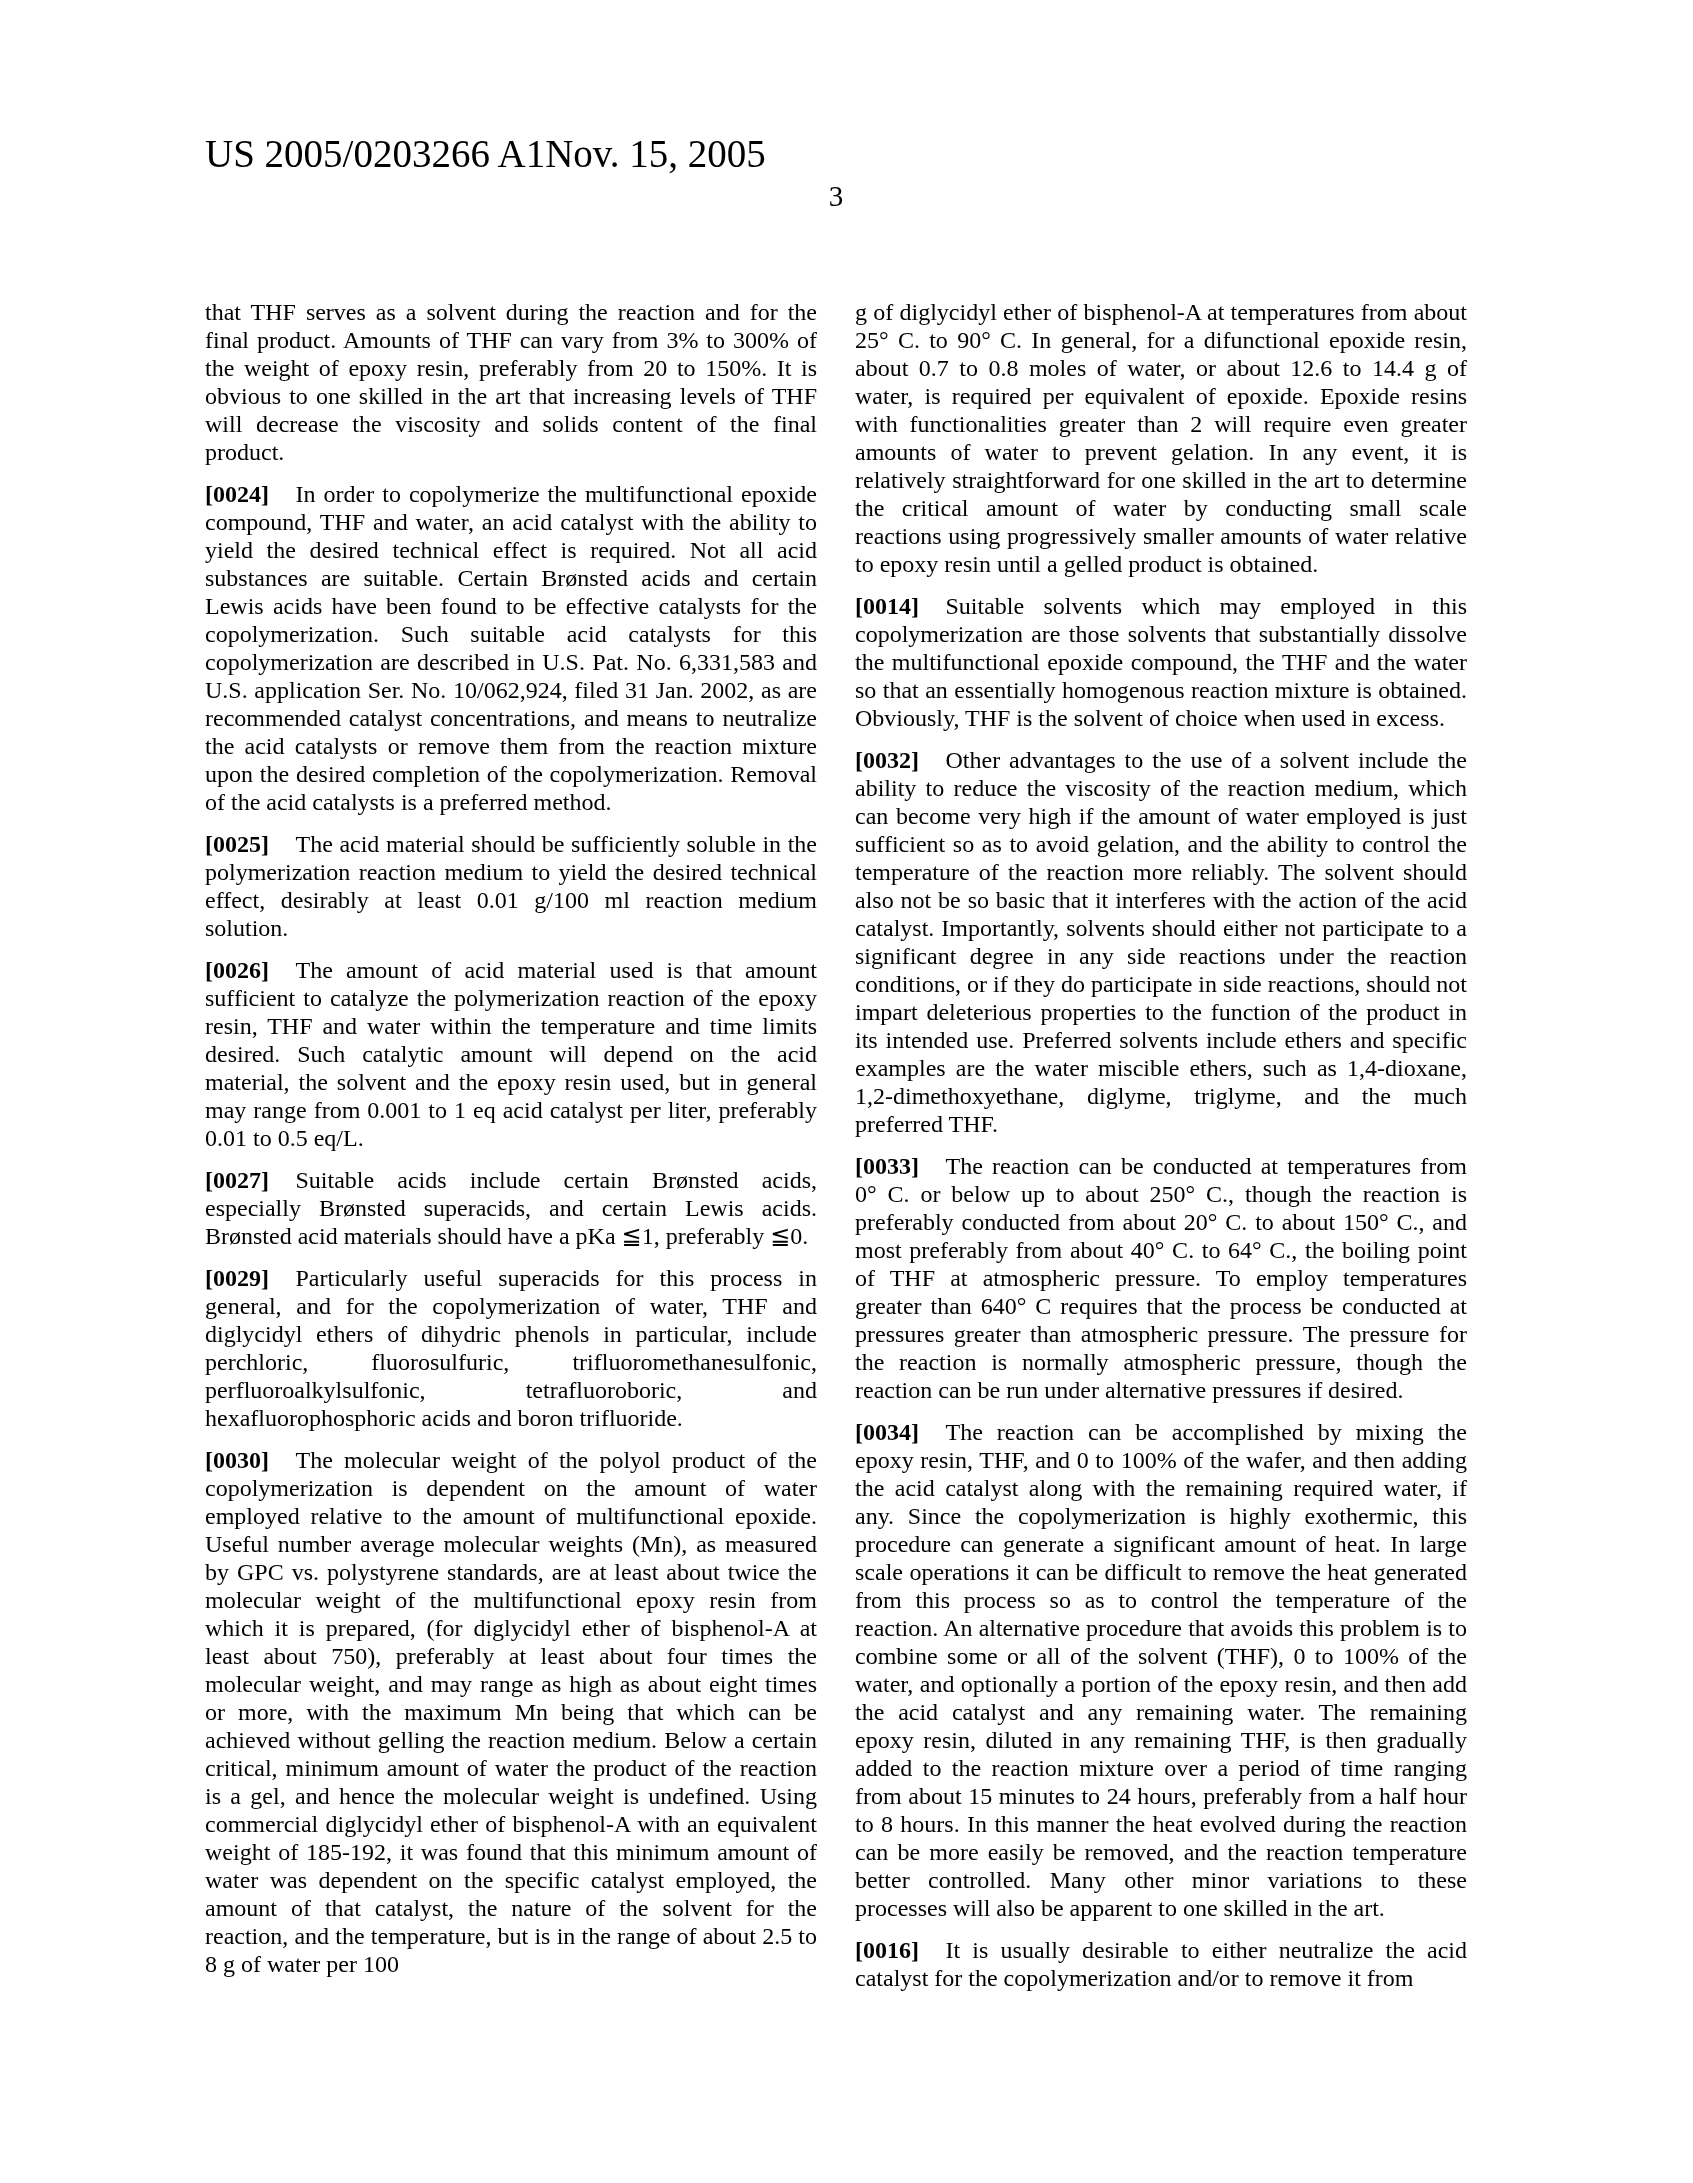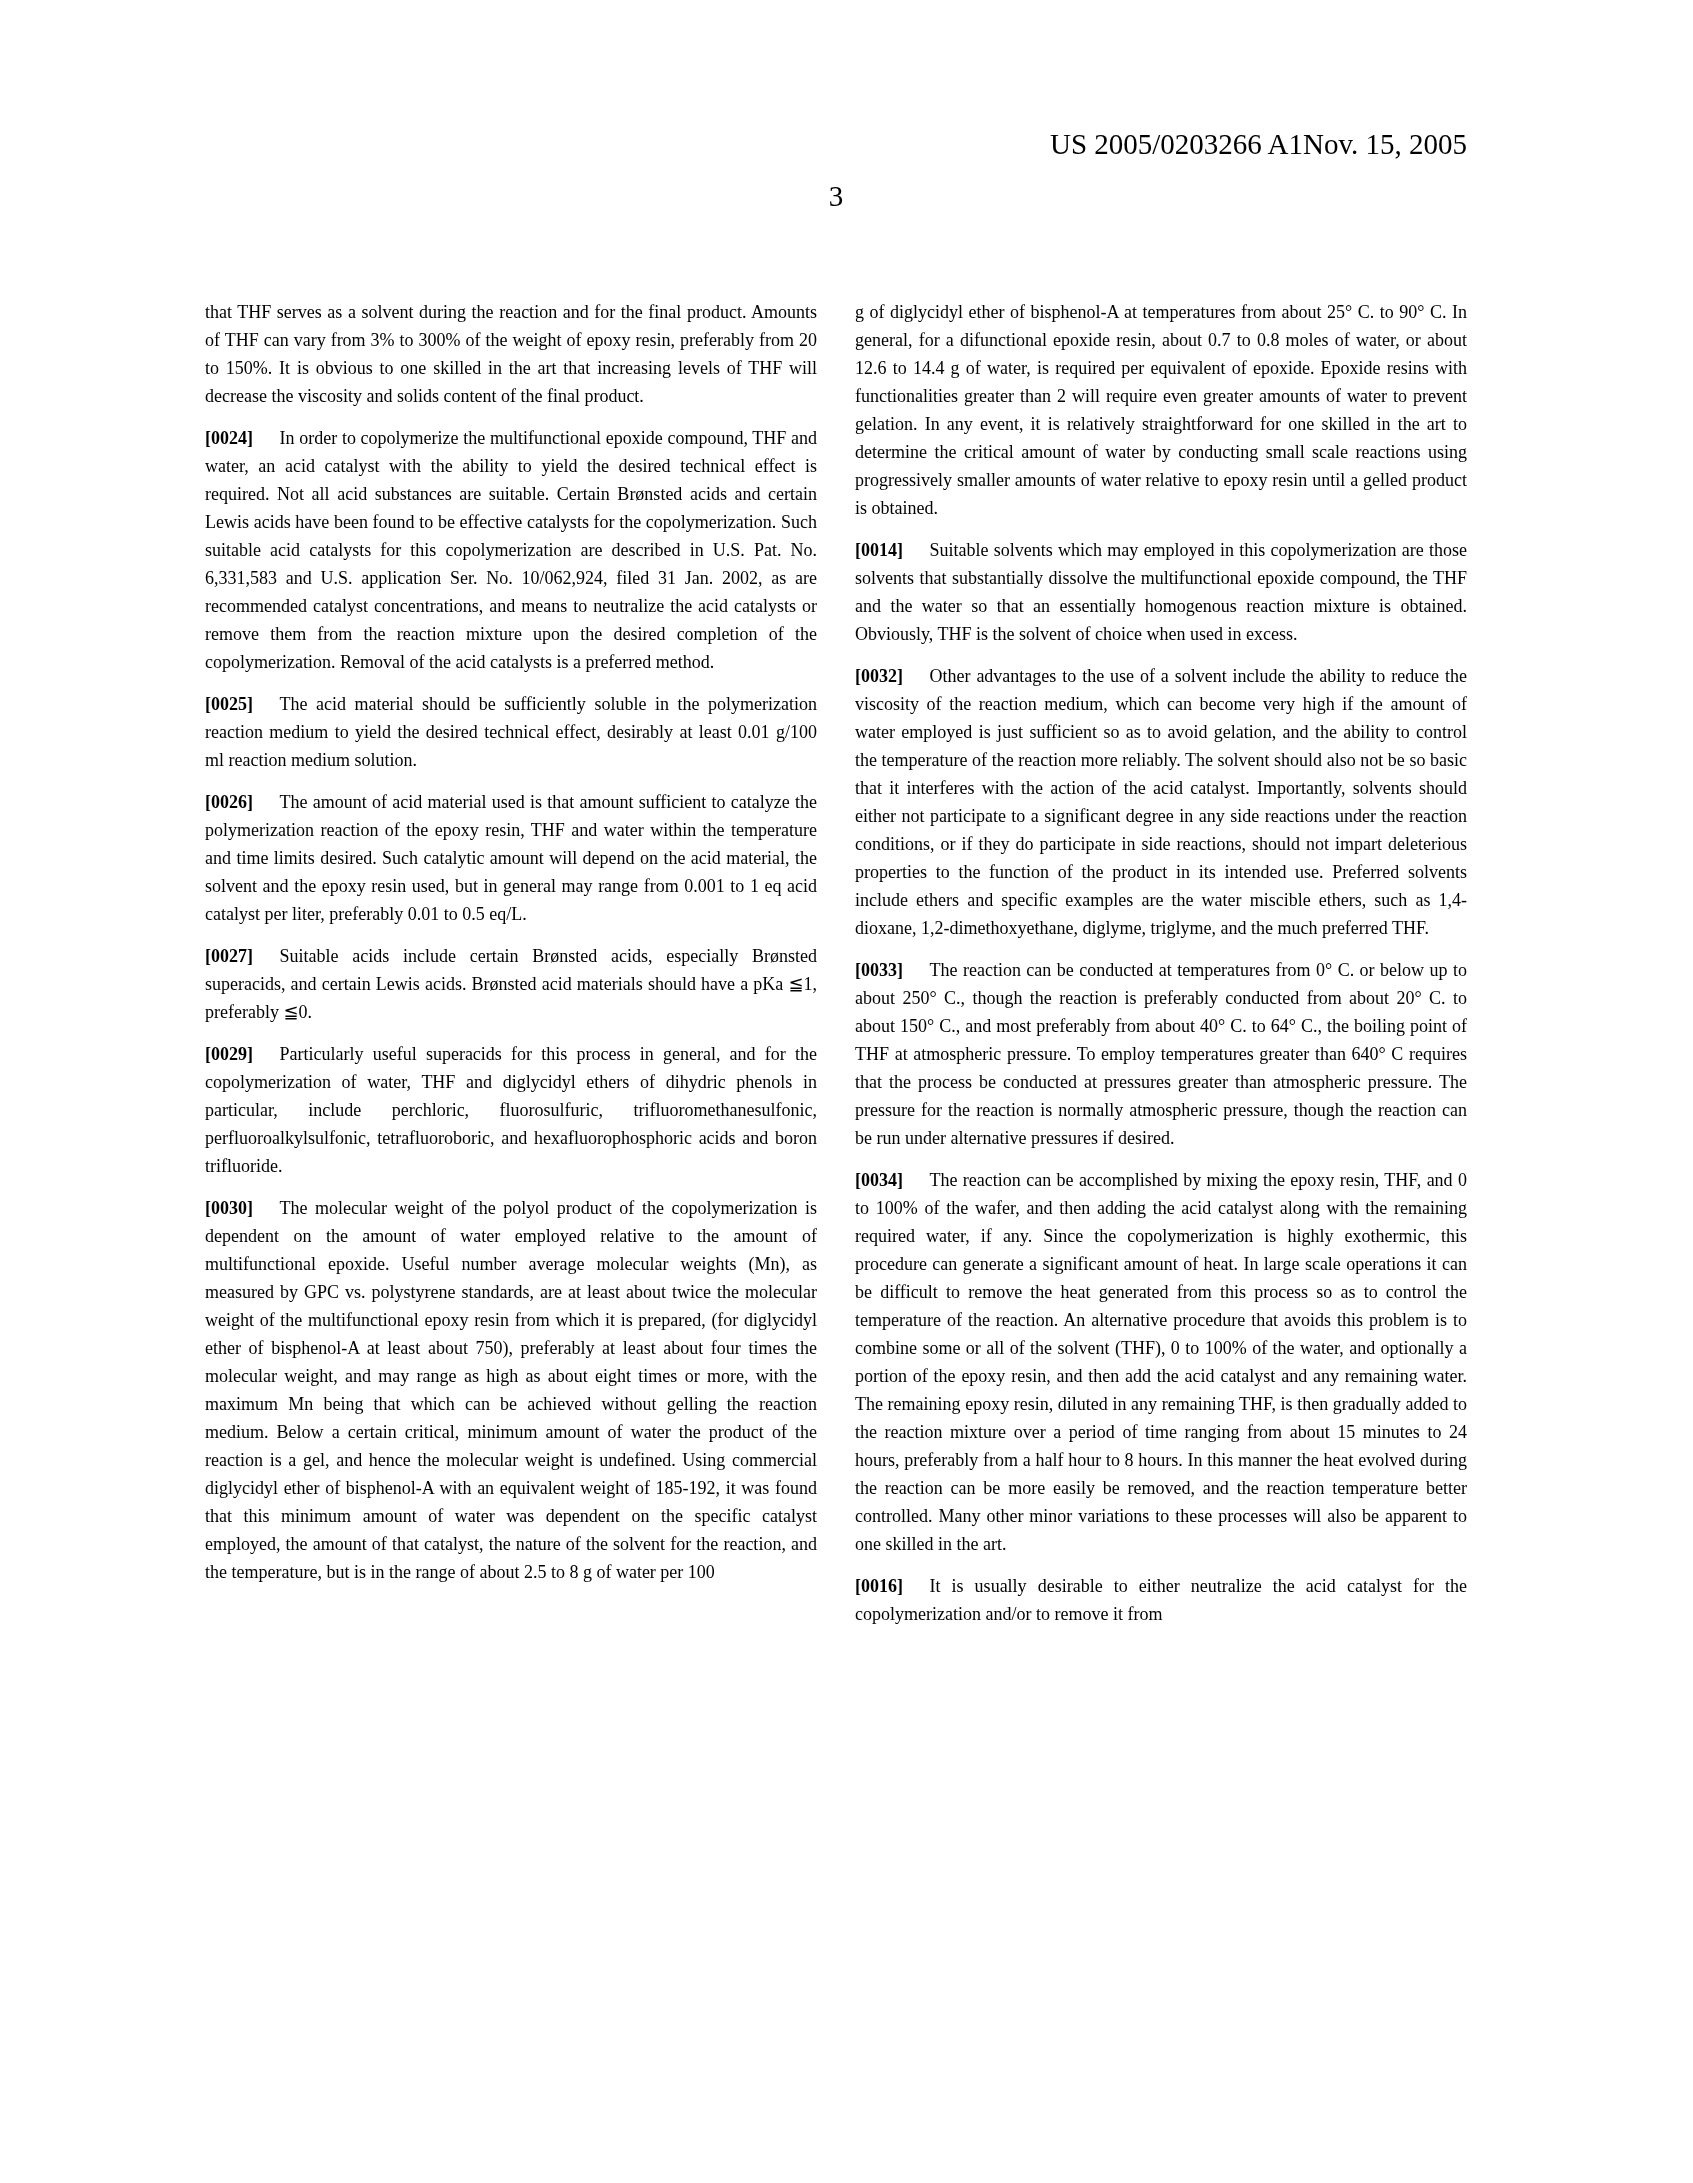--- a/index.html
+++ b/index.html
@@ -11,26 +11,26 @@
     position: relative;
     width: 1694px;
     height: 2183px;
     background: #ffffff;
     color: #000000;
     font-family: "Liberation Serif", "DejaVu Serif", serif;
     overflow: hidden;
   }
   .header {
     position: absolute;
-    top: 128px;
+    top: 138px;
     left: 205px;
     width: 1262px;
     display: flex;
-    justify-content: flex-end;
-    font-size: 29px;
+    justify-content: flex-start;
+    font-size: 39px;
     line-height: 32px;
   }
   .page-num {
     position: absolute;
     top: 180px;
     left: 205px;
     width: 1262px;
     text-align: center;
     font-size: 29px;
     line-height: 32px;
@@ -41,21 +41,21 @@
     left: 205px;
     width: 1262px;
     display: flex;
     gap: 38px;
   }
   .column {
     width: 612px;
   }
   .para {
     margin: 0 0 14px 0;
-    font-size: 18px;
+    font-size: 24px;
     line-height: 28px;
     text-align: justify;
   }
   .para:last-child { margin-bottom: 16px; }
   .ptag {
     font-weight: bold;
     margin-right: 26.5px;
   }
 </style>
 </head>

